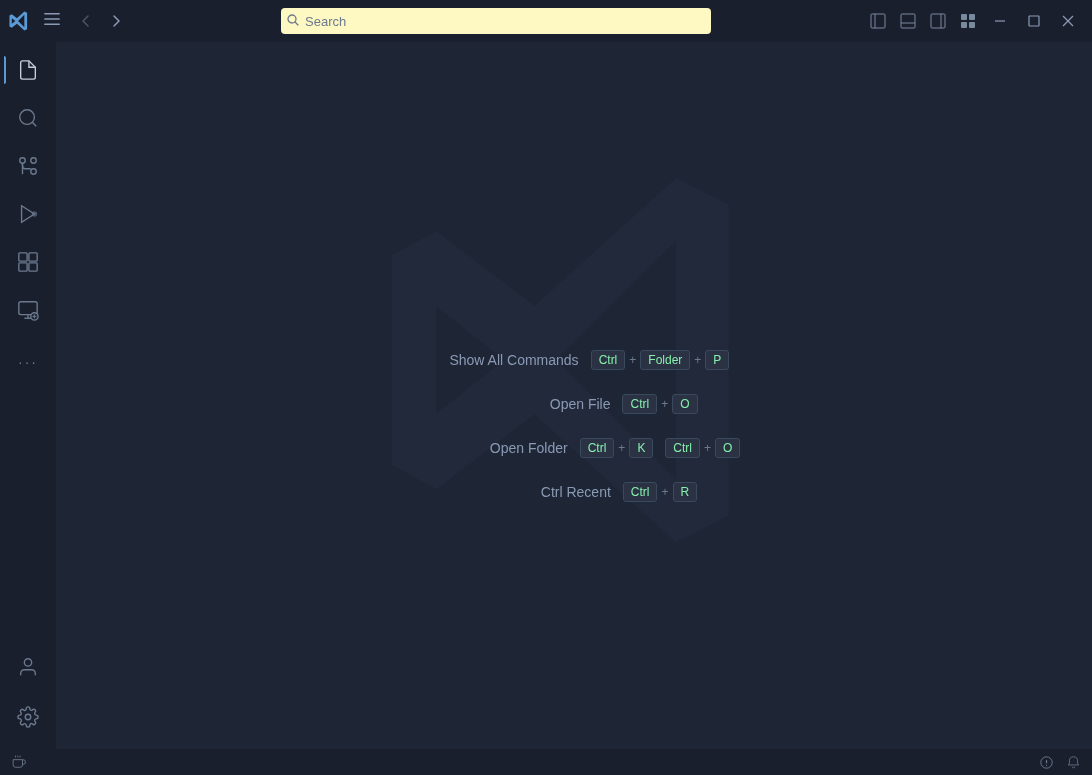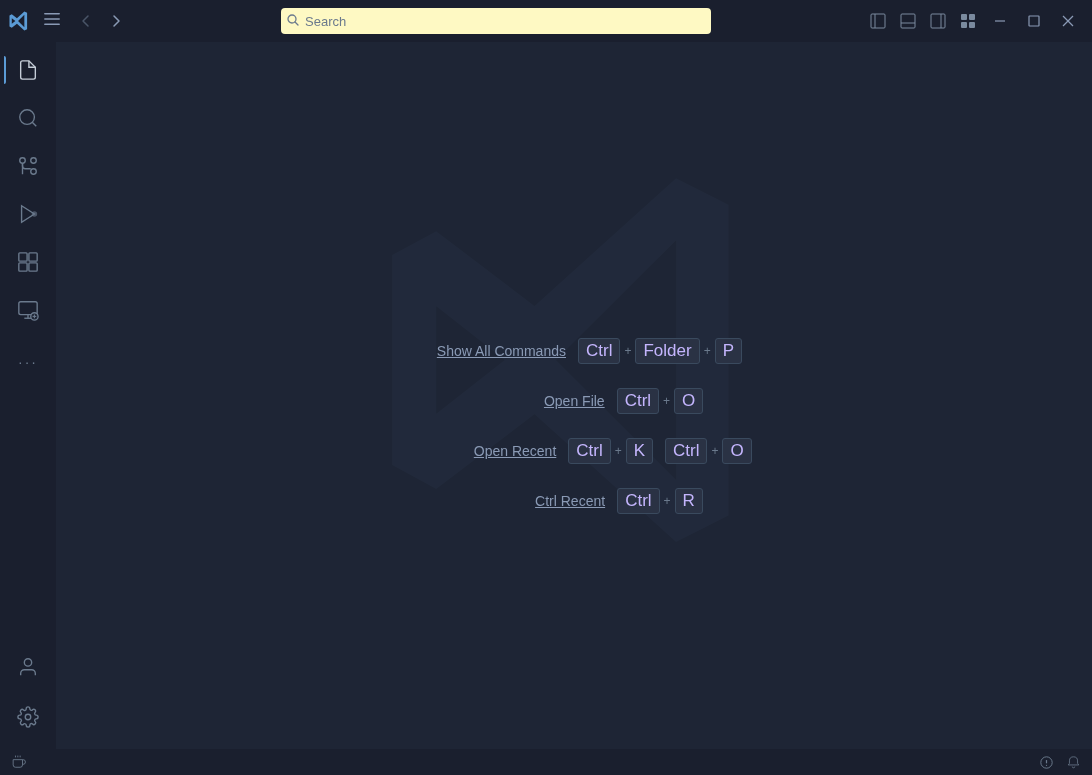--- a/index.html
+++ b/index.html
@@ -191,34 +191,33 @@
       display: flex;
       align-items: center;
       gap: 12px;
       font-size: 14px;
       color: #8a9ab5;
     }
     .command-label {
       min-width: 160px;
       text-align: right;
       color: #8a9ab5;
-      text-decoration: underline;
     }
     .kbd-group {
       display: flex;
       align-items: center;
       gap: 4px;
     }
     .kbd {
       background: #2a3244;
       border: 1px solid #3a4a5e;
       border-radius: 3px;
       padding: 2px 7px;
-      font-size: 17px;
-      color: #c4b5fd;
+      font-size: 12px;
+      color: #86efac;
       font-family: 'Segoe UI', sans-serif;
     }
     .kbd-plus {
       color: #6b7a8d;
       font-size: 12px;
     }
 
     
     .statusbar {
       height: 26px;
@@ -436,21 +435,21 @@
       <div class="command-row">
         <span class="command-label">Open File</span>
         <div class="kbd-group">
           <span class="kbd">Ctrl</span>
           <span class="kbd-plus">+</span>
           <span class="kbd">O</span>
         </div>
       </div>
 
       <div class="command-row">
-        <span class="command-label">Open Recent</span>
+        <span class="command-label">Open Folder</span>
         <div class="kbd-group">
           <span class="kbd">Ctrl</span>
           <span class="kbd-plus">+</span>
           <span class="kbd">K</span>
           &nbsp;
           <span class="kbd">Ctrl</span>
           <span class="kbd-plus">+</span>
           <span class="kbd">O</span>
         </div>
       </div>

